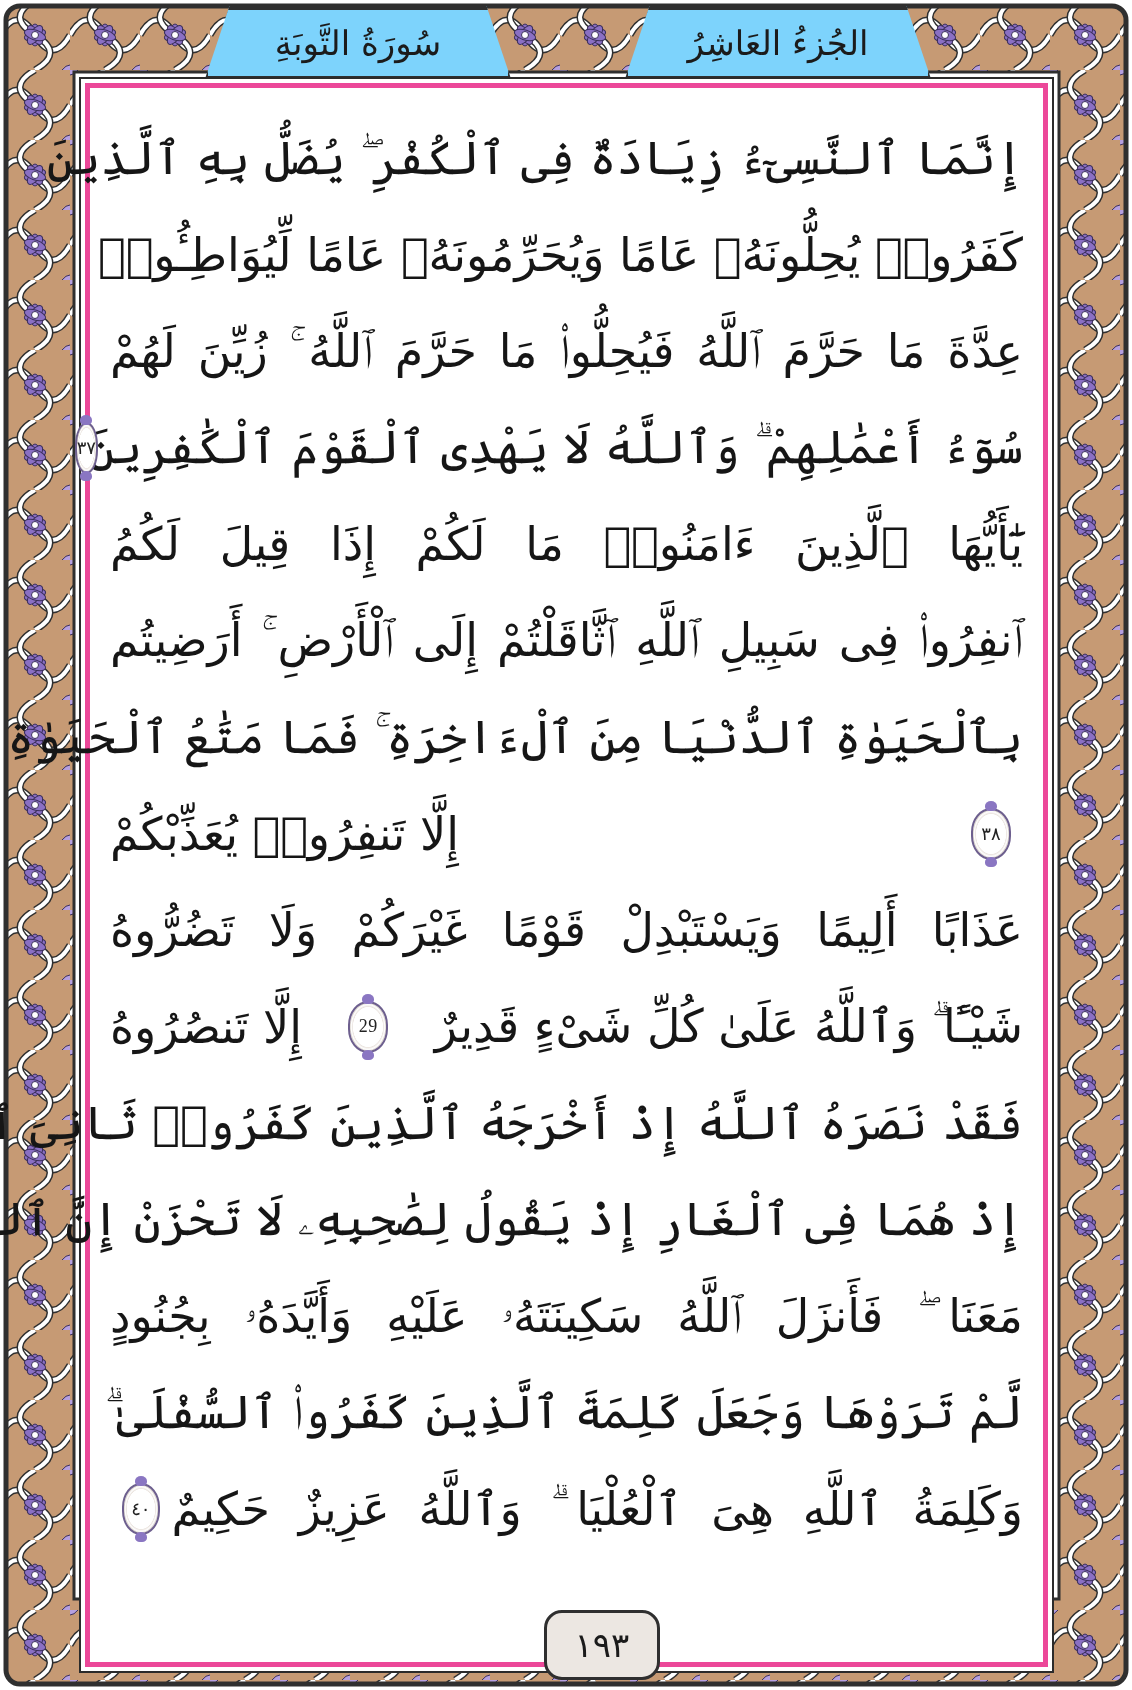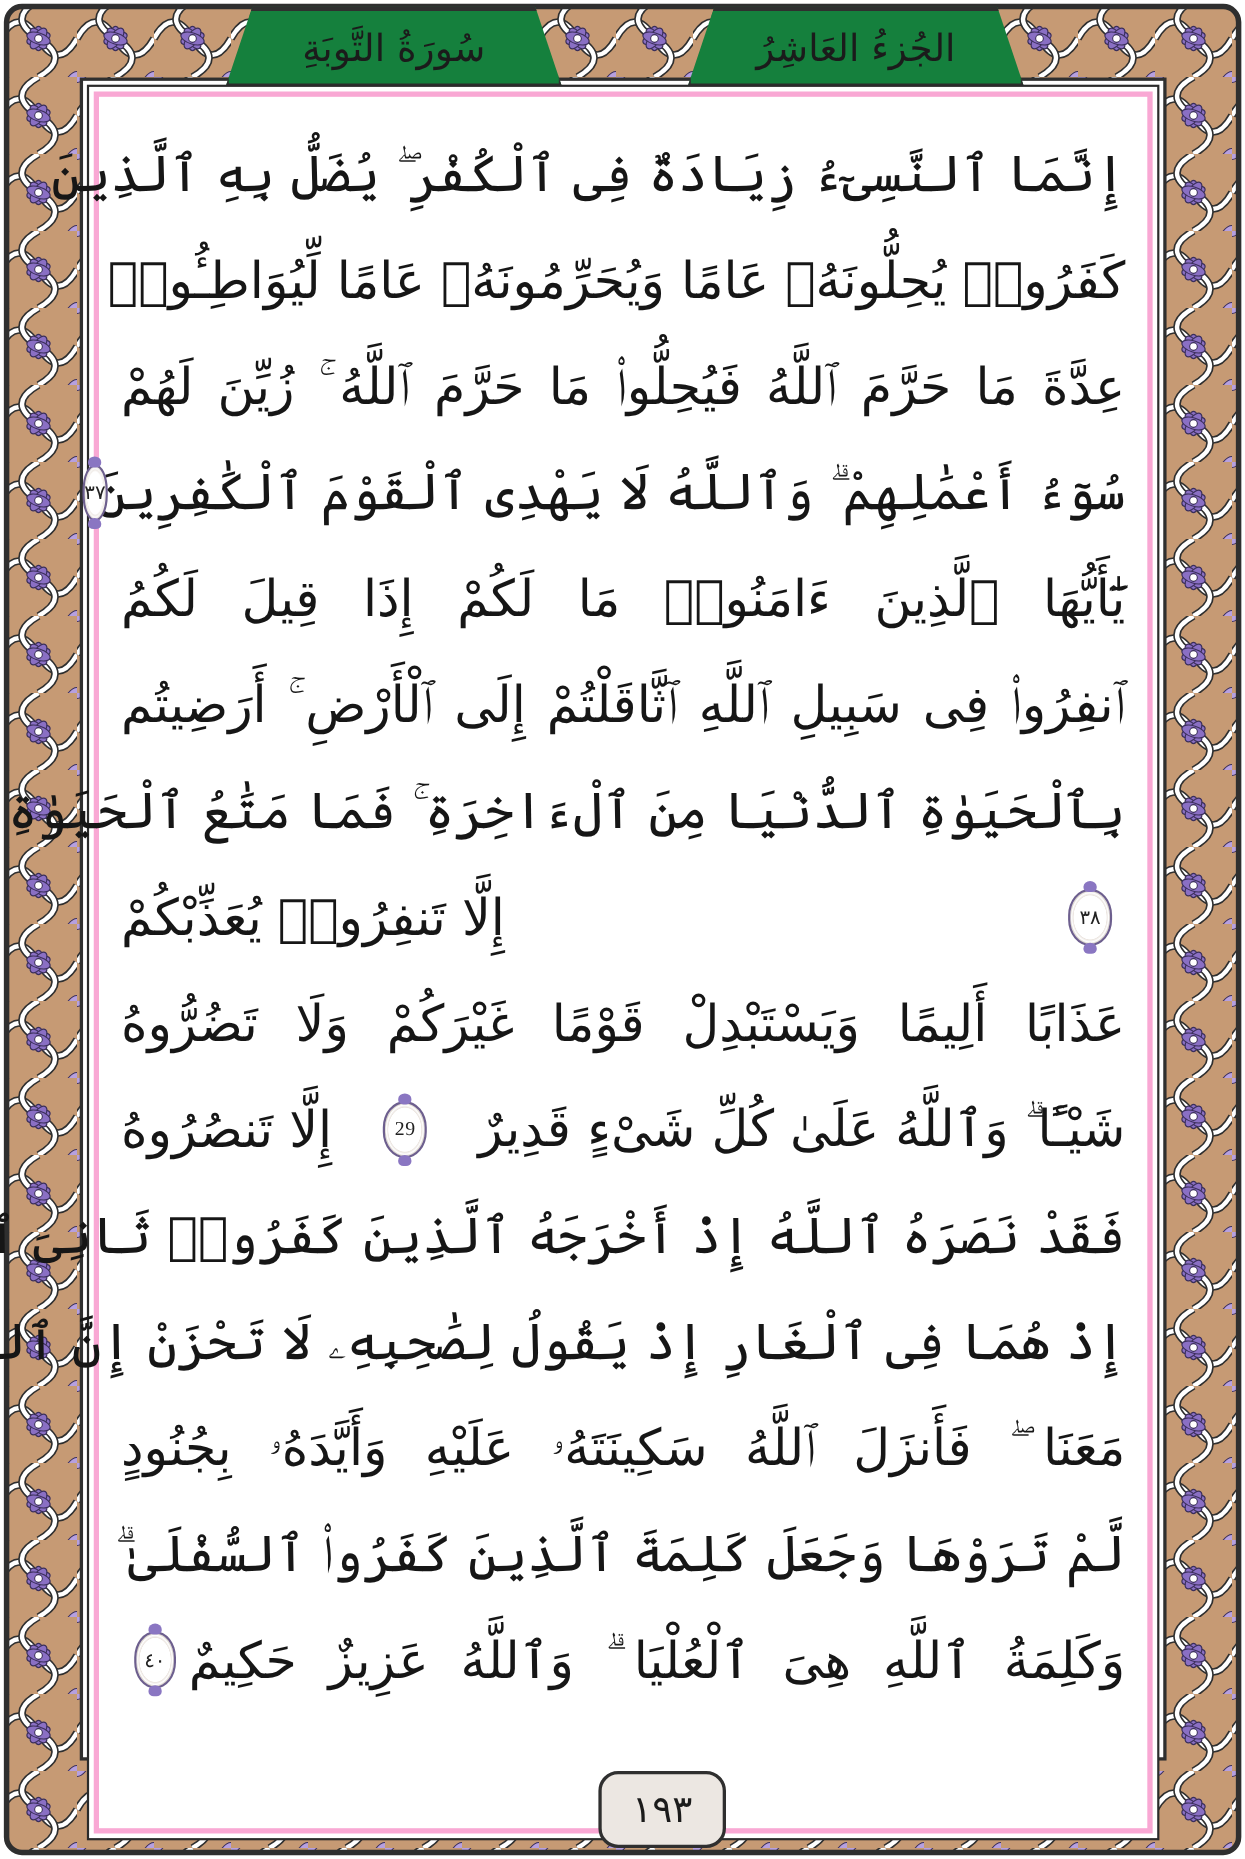--- a/index.html
+++ b/index.html
@@ -11,41 +11,41 @@
     font-family: "DejaVu Sans", sans-serif;
   }
   
   .frame {
     position: absolute; left: 0; top: 0; width: 1132px; height: 1690px;
   }
   .frame svg { position: absolute; left: 0; top: 0; }
   
   .header-tab {
     position: absolute; top: 6px; height: 66px;
-    background: #15803d;
+    background: #7dd3fc;
     border: 3px solid #2f2f2f;
     border-top-width: 4px;
     clip-path: polygon(0 100%, 8% 0, 92% 0, 100% 100%);
     display: flex; align-items: center; justify-content: center;
   }
   .header-tab-inner {
     font-family: "DejaVu Serif", serif;
     font-size: 34px; color: #1b1b1b;
     direction: rtl;
   }
   .tab-surah { left: 205px; width: 300px; }
   .tab-juz   { left: 625px; width: 300px; }
 
   
   .text-panel {
     position: absolute;
     left: 85px; top: 83px;
     width: 963px; height: 1584px;
     background: #ffffff;
-    border: 5px solid #f9a8d4;
+    border: 5px solid #ec4899;
     outline: 2px solid #ffffff;
     box-shadow: 0 0 0 4px #ffffff, 0 0 0 6px #2b2b2b;
     box-sizing: border-box;
   }
   .lines {
     position: absolute; left: 20px; right: 20px; top: 22px;
     direction: rtl;
   }
   .line {
     height: 96.5px;

